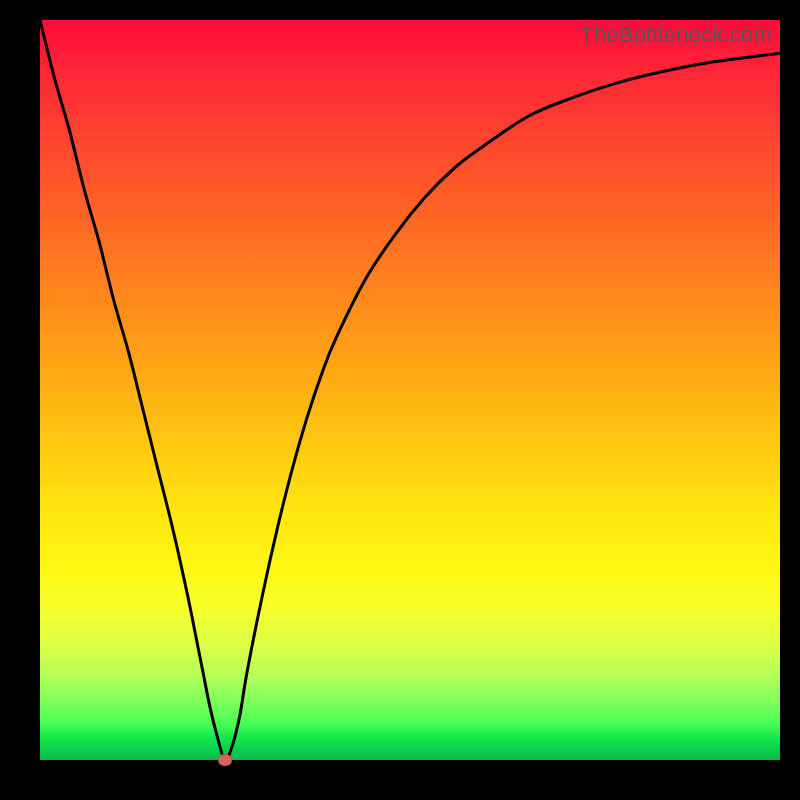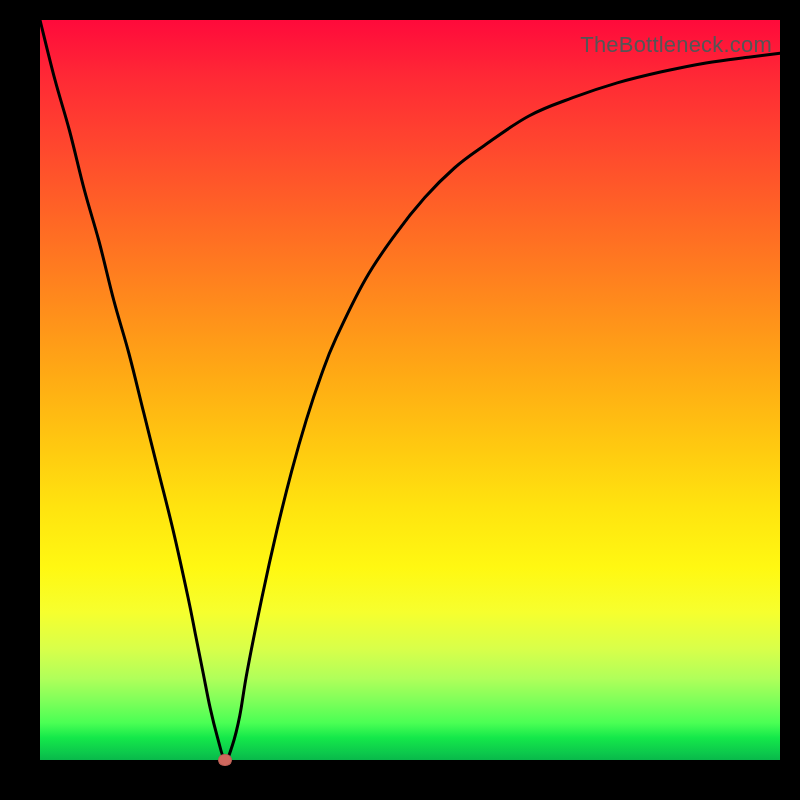--- a/index.html
+++ b/index.html
@@ -40,21 +40,21 @@
       #b0ff5a 89%,
       #7fff5a 92%,
       #4aff54 95%,
       #14e84a 97%,
       #0cc94c 99%,
       #09b84a 100%
     );
   }
   .watermark {
     position: absolute;
-    top: 12px;
+    top: 2px;
     right: 8px;
     color: #555;
     font-size: 22px;
     font-weight: 500;
     letter-spacing: 0.2px;
     user-select: none;
   }
   svg.curve {
     position: absolute;
     left: 0;

